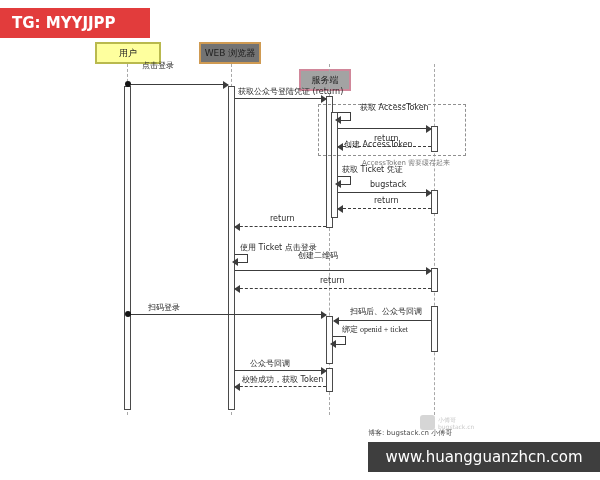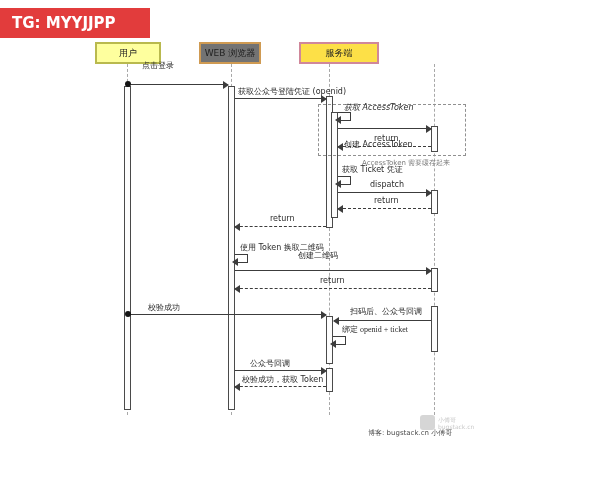--- a/index.html
+++ b/index.html
@@ -38,21 +38,21 @@
 <body>
 
 <div class="stage">
 
   <div class="actor" style="left:95px;width:66px;background:#feff9e;border-color:#b9b94e;">
     <span>用户</span>
   </div>
   <div class="actor" style="left:199px;width:62px;background:#737373;border-color:#cf9a52;">
     <span>WEB 浏览器</span>
   </div>
-  <div class="actor" style="left:299px;width:80px;background:#fde047;border-color:#d0879a;">
+  <div class="actor" style="left:299px;width:52px;background:#a3a3a3;border-color:#d0879a;margin-top:27px;">
     <span>服务端</span>
   </div>
 
   <div class="lifeline" style="left:127px;"></div>
   <div class="lifeline" style="left:231px;"></div>
   <div class="lifeline" style="left:329px;"></div>
   <div class="lifeline" style="left:434px;"></div>
 
   <div class="activation" style="left:124px;top:86px;height:324px;"></div>
   <div class="activation" style="left:228px;top:86px;height:324px;"></div>
@@ -67,76 +67,76 @@
 
   <div class="fragment" style="left:318px;top:104px;width:148px;height:52px;"></div>
   <div class="note" style="left:350px;top:158px;">AccessToken 需要缓存起来</div>
 
   <div class="msg-label" style="left:142px;top:60px;">点击登录</div>
   <div class="dot" style="left:125px;top:81px;"></div>
   <div class="arrow solid" style="left:131px;top:84px;width:97px;">
       <span class="head right"></span>
     </div>
 
-  <div class="msg-label" style="left:238px;top:86px;">获取公众号登陆凭证 (openid)</div>
+  <div class="msg-label" style="left:238px;top:86px;">获取公众号登陆凭证 (return)</div>
   <div class="arrow solid" style="left:235px;top:98px;width:91px;">
       <span class="head right"></span>
     </div>
 
-  <div class="msg-label" style="left:344px;top:102px;font-style:italic;">获取 AccessToken</div>
+  <div class="msg-label" style="left:360px;top:102px;">获取 AccessToken</div>
   <div class="self-loop" style="left:338px;top:112px;">
       <span class="head-self"></span>
     </div>
 
   <div class="msg-label" style="left:344px;top:116px;margin-top:23px;">创建 AccessToken</div>
   <div class="arrow solid" style="left:338px;top:128px;width:93px;">
       <span class="head right"></span>
     </div>
 
   <div class="msg-label" style="left:374px;top:134px;">return</div>
   <div class="arrow dashed" style="left:338px;top:146px;width:93px;">
       <span class="head left"></span>
     </div>
 
   <div class="msg-label" style="left:342px;top:164px;">获取 Ticket 凭证</div>
   <div class="self-loop" style="left:338px;top:176px;">
       <span class="head-self"></span>
     </div>
 
-  <div class="msg-label" style="left:370px;top:180px;">dispatch</div>
+  <div class="msg-label" style="left:370px;top:180px;">bugstack</div>
   <div class="arrow solid" style="left:338px;top:192px;width:93px;">
       <span class="head right"></span>
     </div>
 
   <div class="msg-label" style="left:374px;top:196px;">return</div>
   <div class="arrow dashed" style="left:338px;top:208px;width:93px;">
       <span class="head left"></span>
     </div>
 
   <div class="msg-label" style="left:270px;top:214px;">return</div>
   <div class="arrow dashed" style="left:235px;top:226px;width:91px;">
       <span class="head left"></span>
     </div>
 
-  <div class="msg-label" style="left:240px;top:242px;">使用 Token 换取二维码</div>
+  <div class="msg-label" style="left:240px;top:242px;">使用 Ticket 点击登录</div>
   <div class="self-loop" style="left:235px;top:254px;">
       <span class="head-self"></span>
     </div>
 
   <div class="msg-label" style="left:298px;top:250px;">创建二维码</div>
   <div class="arrow solid" style="left:235px;top:270px;width:196px;">
       <span class="head right"></span>
     </div>
 
   <div class="msg-label" style="left:320px;top:276px;">return</div>
   <div class="arrow dashed" style="left:235px;top:288px;width:196px;">
       <span class="head left"></span>
     </div>
 
-  <div class="msg-label" style="left:148px;top:302px;">校验成功</div>
+  <div class="msg-label" style="left:148px;top:302px;">扫码登录</div>
   <div class="dot" style="left:125px;top:311px;"></div>
   <div class="arrow solid" style="left:131px;top:314px;width:195px;">
       <span class="head right"></span>
     </div>
 
   <div class="msg-label" style="left:350px;top:306px;">扫码后、公众号回调</div>
   <div class="arrow solid" style="left:334px;top:320px;width:97px;">
       <span class="head left"></span>
     </div>
 
@@ -159,14 +159,15 @@
 
   <div class="watermark">
     <span class="wm-logo"></span>
     <span class="wm-text">
       <span>小傅哥</span><br>
       <span>bugstack.cn</span>
     </span>
   </div>
 
   <div class="banner-tg">TG: MYYJJPP</div>
+  <div class="banner-site">www.huangguanzhcn.com</div>
 
 </div>
 
 </body></html>

